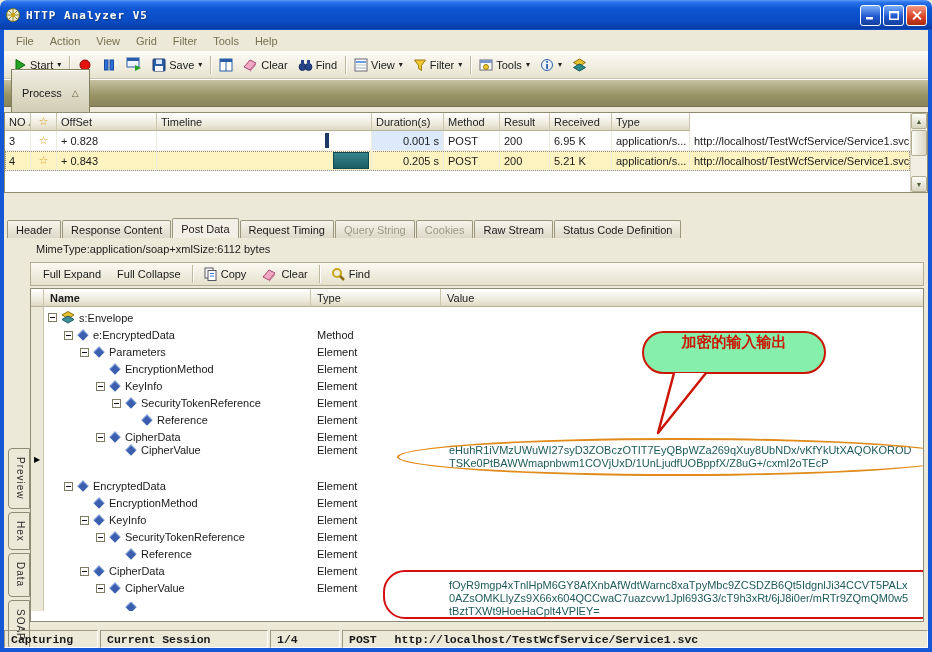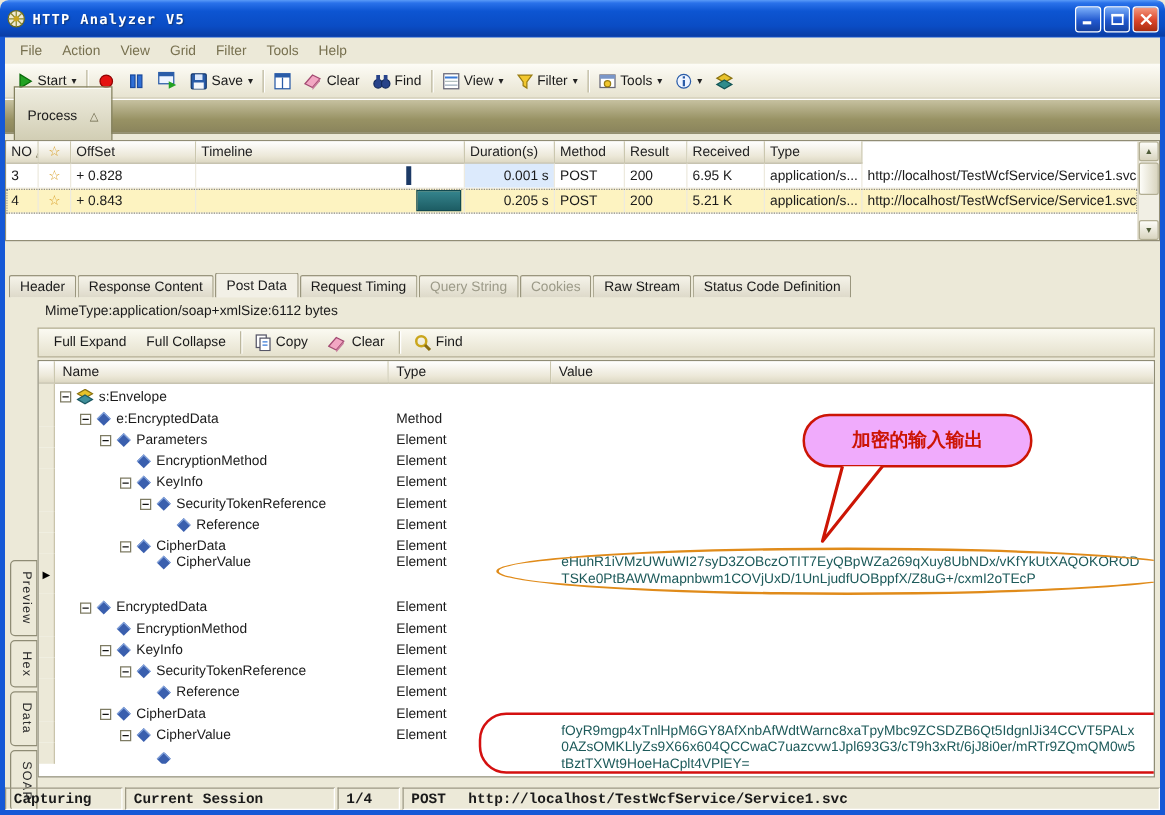--- a/index.html
+++ b/index.html
@@ -81,21 +81,21 @@
   .subtoolbar { position:absolute; left:30px; top:262px; right:8px; height:24px; display:flex; align-items:center;
     background:linear-gradient(#fbfaf2,#e5e1cd); border:1px solid #b3ae93; padding:0 4px; }
   .sbtn { display:flex; align-items:center; gap:4px; padding:2px 8px; white-space:nowrap; }
 
   
   .treegrid { position:absolute; left:30px; top:288px; right:8px; height:334px; background:#fff;
     border:1px solid #8f8c75; overflow:hidden; }
   .thead { display:flex; height:18px; }
   .th { display:flex; align-items:center; padding:0 6px;
     background:linear-gradient(#ffffff,#ece8d8 70%,#ddd8c3); border-right:1px solid #cbc7ae; border-bottom:1px solid #b5b096; }
-  .th.h-gutter{width:13px; padding:0;} .th.h-name{width:267px;} .th.h-type{width:130px;} .th.h-value{flex:1; border-right:none;}
+  .th.h-gutter{width:13px; padding:0;} .th.h-name{width:267px;font-weight:bold;} .th.h-type{width:130px;} .th.h-value{flex:1; border-right:none;}
   .trow { display:flex; height:17px; align-items:flex-end; position:relative; }
   .trow.tall { height:32px; align-items:flex-start; }
   .trow.tall > div { padding-top:1px; }
   .tgutter { width:13px; align-self:stretch; background:#ece9d8; border-right:1px solid #c9c4ab; flex:none;
     display:flex; align-items:center; justify-content:center; font-size:8px; color:#000; }
   .tname { width:267px; display:flex; align-items:center; white-space:nowrap; overflow:hidden; padding-left:3px; flex:none; }
   .ttype { width:130px; padding-left:6px; flex:none; }
   .tvalue { flex:1; padding:0 8px; color:#1d5a5a; white-space:normal; word-break:break-all;
     line-height:13px; overflow:hidden; }
   .ind { display:inline-block; flex:none; }
@@ -114,30 +114,30 @@
   .hl-rect { position:absolute; left:352px; top:281px; width:586px; height:49px; border:2px solid #d41010;
     border-radius:22px; z-index:6; pointer-events:none; }
 
   
   .sidetabs { position:absolute; left:8px; top:448px; width:22px; display:flex; flex-direction:column; gap:3px; }
   .vtab { writing-mode:vertical-rl; padding:8px 3px; border:1px solid #8f8c75; border-radius:4px 0 0 4px;
     background:#ece9d8; color:#2a2a2a; font-size:10px; letter-spacing:1px; text-align:center; }
 
   
   .callout { position:absolute; left:642px; top:331px; width:184px; height:43px; border:2px solid #cc1505;
-    border-radius:22px; background:#f0abfc; color:#cc1505; font-weight:bold; font-size:15px;
-    display:flex; align-items:center; justify-content:center; z-index:12; font-family:"DejaVu Sans", sans-serif; }
+    border-radius:22px; background:#86efac; color:#cc1505; font-weight:bold; font-size:15px;
+    display:flex; align-items:flex-start; justify-content:center; z-index:12; font-family:"DejaVu Sans", sans-serif; }
   .callout-tail { position:absolute; left:648px; top:371px; z-index:13; pointer-events:none; }
 
   
   .statusbar { position:absolute; left:4px; right:4px; bottom:4px; height:18px; display:flex; gap:2px;
     font-family:"Liberation Mono", monospace; font-weight:bold; font-size:11.5px; align-items:stretch; }
   .spanel { border:1px solid; border-color:#9c9884 #ffffff #ffffff #9c9884; padding:0 6px;
     display:flex; align-items:center; white-space:nowrap; overflow:hidden; }
-  .sp-1{width:94px}.sp-2{width:168px}.sp-3{width:50px}.sp-4{flex:1; gap:18px;}
+  .sp-1{width:94px}.sp-2{width:168px}.sp-3{width:70px}.sp-4{flex:1; gap:18px;}
 </style>
 </head>
 <body>
 
 <div class="window">
 
   <div class="edge edge-l"></div>
   <div class="edge edge-r"></div>
   <div class="edge edge-b"></div>
 

